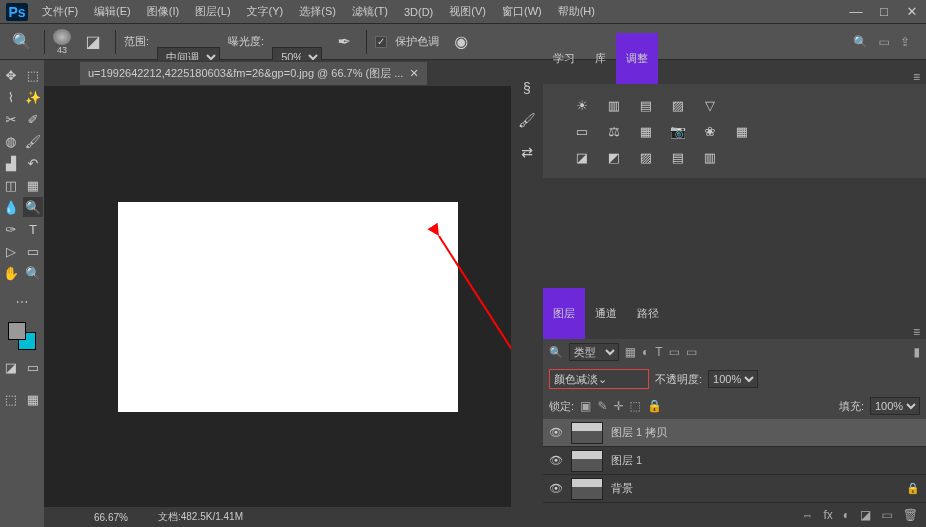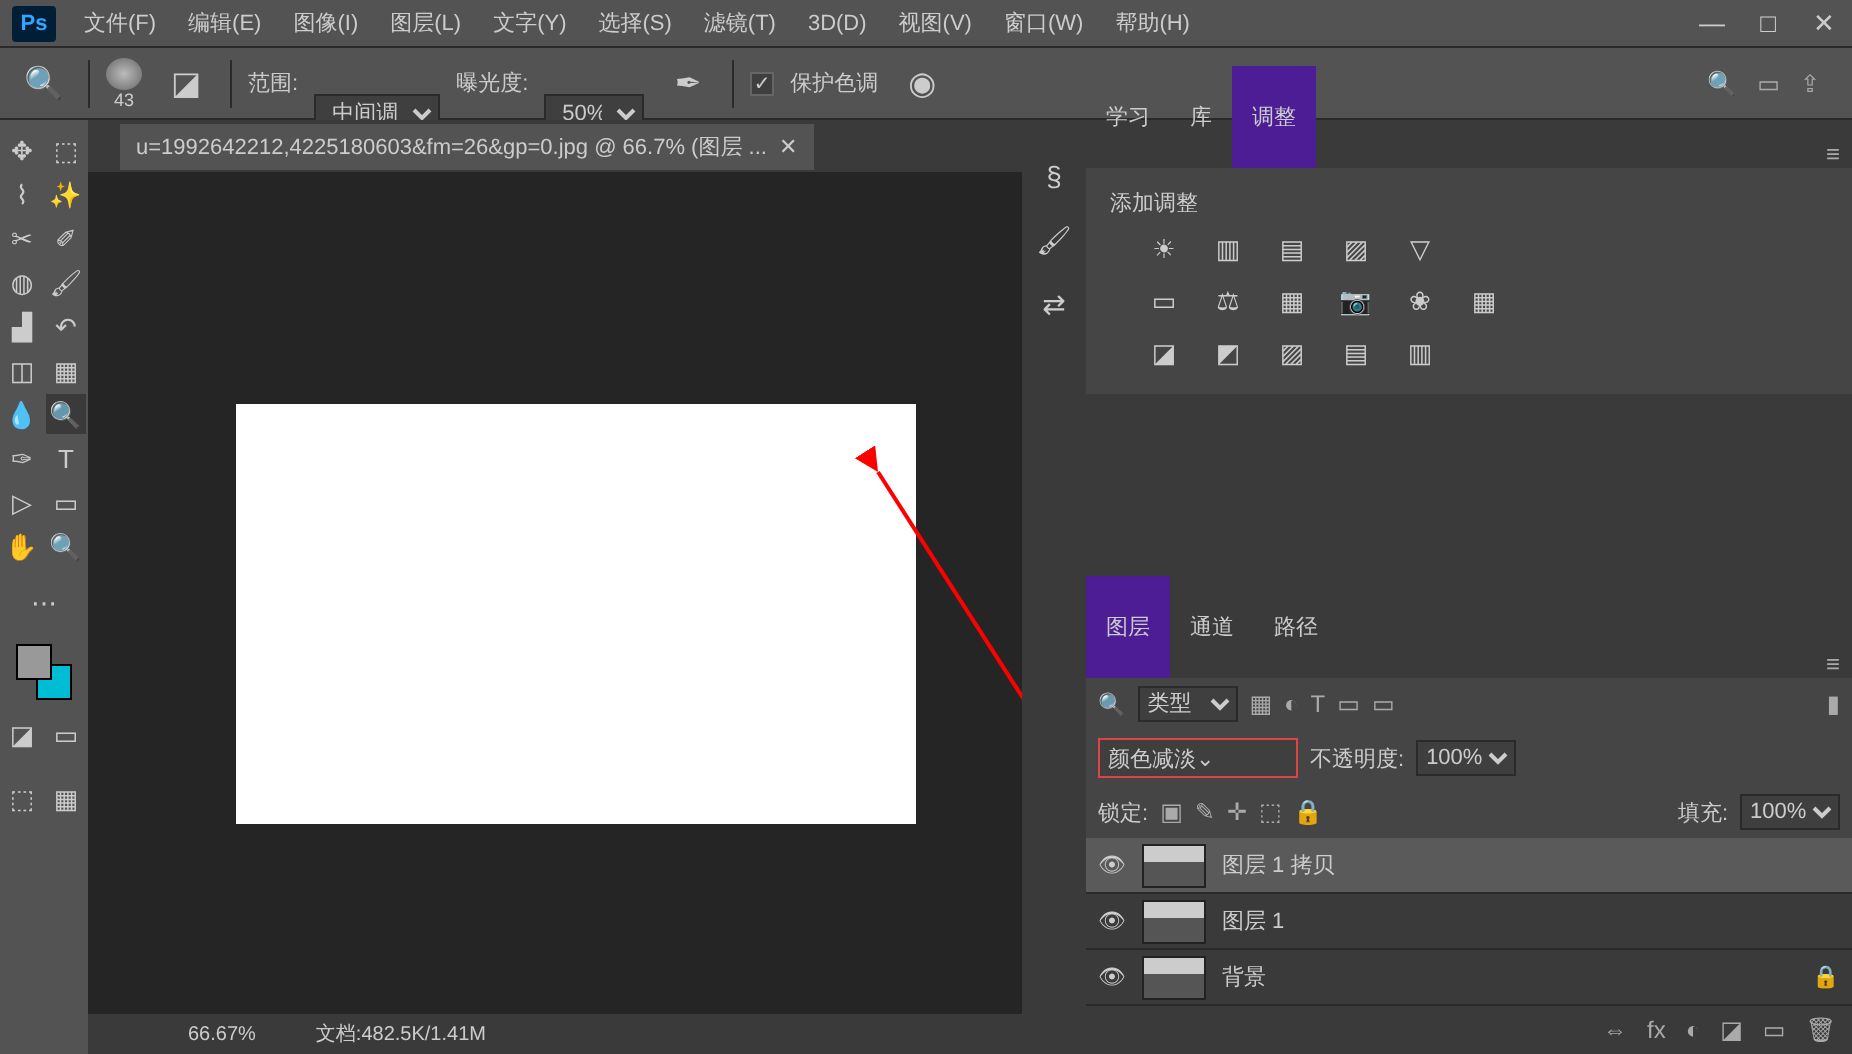--- a/index.html
+++ b/index.html
@@ -1,48 +1,48 @@
 <!DOCTYPE html>
 <html><head>
 <meta charset="utf-8">
 <style>
 * { margin: 0; padding: 0; box-sizing: border-box; font-family: "Microsoft YaHei", Arial, sans-serif; }
 body { background: #535353; color: #ccc; font-size: 11px; overflow: hidden; width: 926px; height: 527px; }
 .titlebar { height: 24px; background: #535353; display: flex; align-items: center; border-bottom: 1px solid #2a2a2a; }
-.ps-logo { width: 22px; height: 18px; background: #001e36; color: #31a8ff; font-weight: bold; font-size: 11px; display: flex; align-items: center; justify-content: center; margin: 16px 6px; border-radius: 2px; }
+.ps-logo { width: 22px; height: 18px; background: #001e36; color: #31a8ff; font-weight: bold; font-size: 14px; display: flex; align-items: center; justify-content: center; margin: 16px 6px; border-radius: 2px; }
 .menu-item { padding: 0 8px; cursor: pointer; font-size: 11px; }
 .window-controls { margin-left: auto; display: flex; }
 .win-btn { width: 28px; height: 20px; display: flex; align-items: center; justify-content: center; font-size: 13px; cursor: pointer; }
 .options-bar { height: 36px; background: #535353; display: flex; align-items: center; padding: 0 8px; border-bottom: 1px solid #2a2a2a; gap: 8px; }
 .tool-icon { width: 28px; height: 28px; display: flex; align-items: center; justify-content: center; font-size: 16px; }
 .opt-label { font-size: 11px; }
 .opt-select { background: #3f3f3f; border: 1px solid #2a2a2a; color: #ccc; font-size: 11px; padding: 2px 4px; height: 20px; margin-top: 30px; }
 .divider { width: 1px; height: 24px; background: #2a2a2a; }
 .checkbox { width: 12px; height: 12px; background: #3f3f3f; border: 1px solid #666; display: inline-flex; align-items: center; justify-content: center; font-size: 10px; }
 .main-area { display: flex; height: calc(100% - 60px); }
 .tools-panel { width: 44px; background: #535353; display: flex; flex-direction: column; align-items: center; padding-top: 4px; gap: 0; }
 .tool-row { display: flex; }
 .tool-btn { width: 20px; height: 20px; margin: 1px; display: flex; align-items: center; justify-content: center; font-size: 13px; cursor: pointer; color: #ccc; }
 .tool-btn.active { background: #3a3a3a; }
 .swatches { margin-top: 10px; position: relative; width: 28px; height: 28px; }
 .swatch-fg { position: absolute; width: 18px; height: 18px; background: #999; border: 1px solid #000; top: 0; left: 0; }
 .swatch-bg { position: absolute; width: 18px; height: 18px; background: #00bcd4; border: 1px solid #000; bottom: 0; right: 0; }
 .doc-area { flex: 1; background: #252525; display: flex; flex-direction: column; min-width: 0; }
-.doc-tab-bar { height: 26px; background: #3a3a3a; display: flex; align-items: center; padding-left: 16px; }
+.doc-tab-bar { height: 26px; background: #3a3a3a; display: flex; align-items: center; padding-left: 36px; }
 .doc-tab { background: #535353; padding: 4px 8px; font-size: 11px; display: flex; align-items: center; gap: 6px; }
 .canvas-wrap { flex: 1; display: flex; align-items: center; justify-content: center; padding: 20px 20px 0 40px; position: relative; overflow: hidden; }
 .canvas { width: 340px; height: 210px; background: #fff; }
 .status-bar { height: 20px; background: #3a3a3a; display: flex; align-items: center; font-size: 10px; padding-left: 50px; gap: 30px; }
 .right-panels { width: 415px; background: #535353; display: flex; }
 .vert-icons { width: 32px; background: #3a3a3a; display: flex; flex-direction: column; padding-top: 20px; gap: 16px; align-items: center; }
 .vert-icon { font-size: 14px; }
 .panel-stack { flex: 1; display: flex; flex-direction: column; }
 .panel-tabs { display: flex; height: 24px; background: #3a3a3a; align-items: flex-end; }
 .panel-tab { padding: 18px 10px; font-size: 11px; cursor: pointer; }
-.panel-tab.active { background: #4c1d95; }
+.panel-tab.active { background: #6d28d9; }
 .panel-body { background: #454545; padding: 8px; }
 .adj-row { display: flex; gap: 10px; padding: 4px 20px; justify-content: flex-start; }
 .adj-icon { width: 22px; height: 18px; display: flex; align-items: center; justify-content: center; font-size: 13px; }
 .layers-panel { background: #454545; }
 .layers-ctrl { display: flex; align-items: center; padding: 4px 6px; gap: 6px; font-size: 11px; }
 .layers-ctrl select, .layers-ctrl input { background: #3f3f3f; border: 1px solid #2a2a2a; color: #ccc; font-size: 11px; height: 18px; }
 .blend-select { width: 100px; height: 20px; border: 1px solid #d44; background: #3f3f3f; color: #ccc; font-size: 11px; padding: 0 4px; display: flex; align-items: center; }
 .layer-row { display: flex; align-items: center; height: 28px; background: #3a3a3a; border-bottom: 1px solid #2a2a2a; padding: 0 6px; gap: 8px; }
 .layer-row.selected { background: #5a5a5a; }
 .layer-thumb { width: 32px; height: 22px; background: linear-gradient(#ccc 40%, #555 40%); border: 1px solid #222; }
@@ -191,21 +191,20 @@
     </div>
     <div class="panel-stack">
 
       <div class="panel-tabs">
         <div class="panel-tab">学习</div>
         <div class="panel-tab">库</div>
         <div class="panel-tab active">调整</div>
         <span style="margin-left:auto;padding:0 6px" class="icon-btn">≡</span>
       </div>
       <div class="panel-body">
-        <div style="font-size:11px;padding:2px 4px">添加调整</div>
         <div class="adj-row">
           <span class="adj-icon">☀</span>
           <span class="adj-icon">▥</span>
           <span class="adj-icon">▤</span>
           <span class="adj-icon">▨</span>
           <span class="adj-icon">▽</span>
         </div>
         <div class="adj-row">
           <span class="adj-icon">▭</span>
           <span class="adj-icon">⚖</span>

